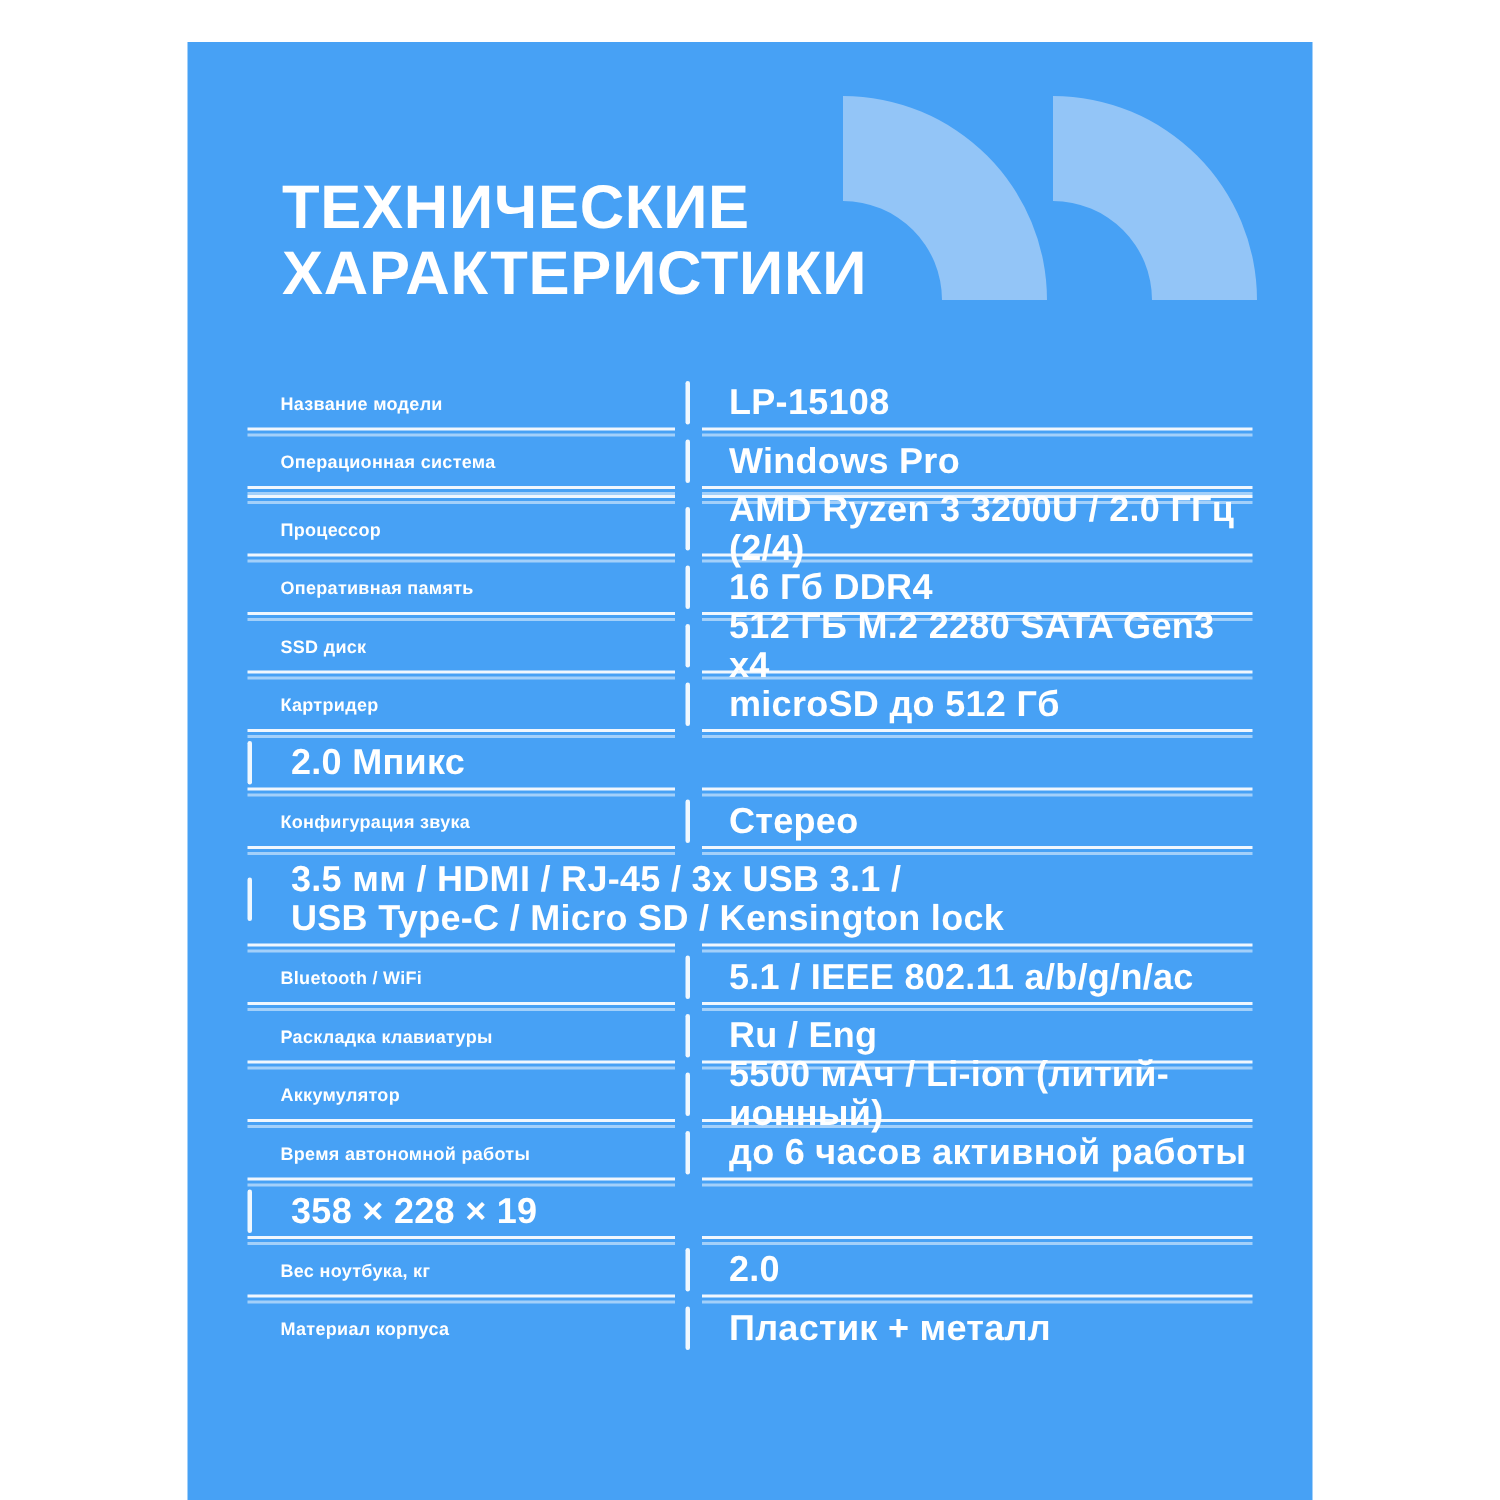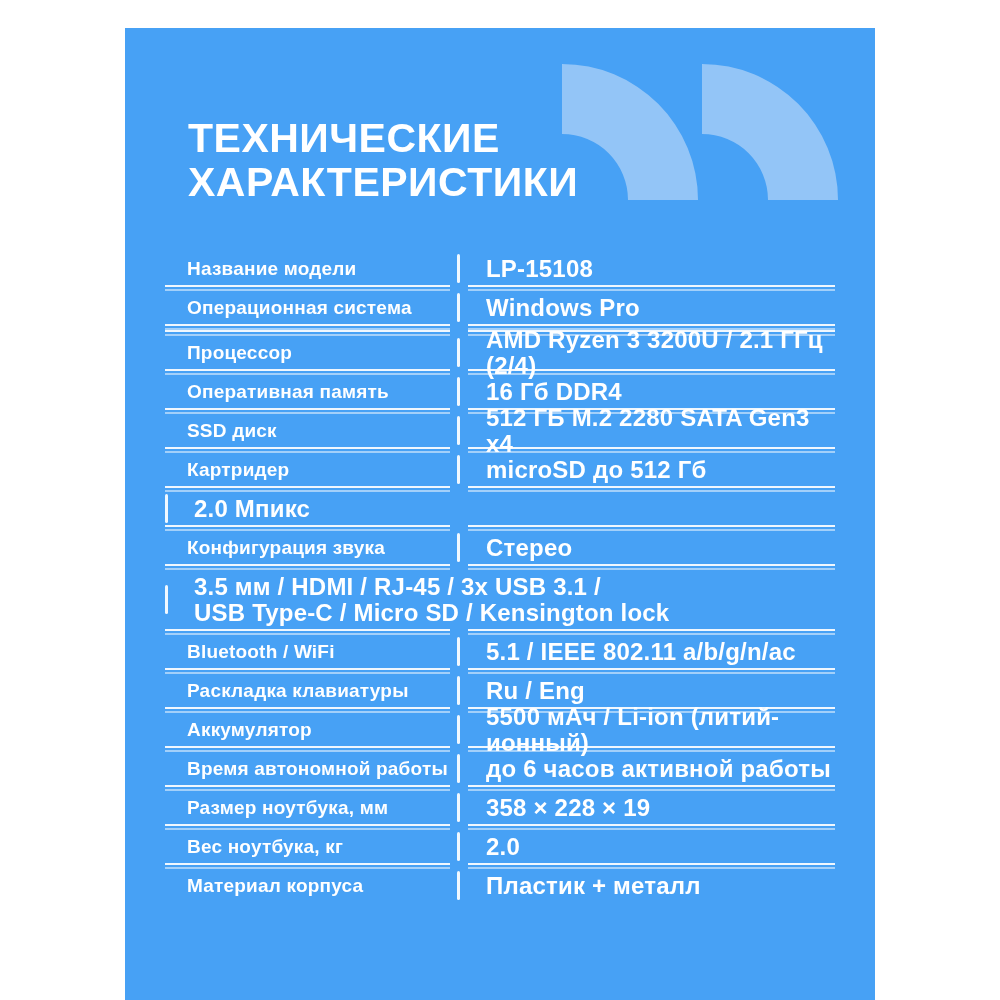--- a/index.html
+++ b/index.html
@@ -18,21 +18,21 @@
     color:#ffffff; font-size:41px; font-weight:700;
     line-height:44px; letter-spacing:0.5px;
   }
   .quotes { position:absolute; left:437px; top:36px; display:flex; gap:4px; }
   .quotes svg { display:block; }
   .spec-table { position:absolute; left:40px; top:224px; width:670px; }
   .row { display:flex; align-items:center; height:33px; }
   .row.tall { height:59px; }
   .cell-label {
     width:292px; box-sizing:border-box; padding-left:22px;
-    color:#ffffff; font-size:19px; font-weight:700; letter-spacing:0.2px;
+    color:#ffffff; font-size:12px; font-weight:700; letter-spacing:0.2px;
     line-height:24px;
   }
   .col-divider {
     width:3px; height:29px; border-radius:2px;
     background:rgba(255,255,255,0.92); align-self:center; flex:none;
   }
   .cell-value {
     flex:1; box-sizing:border-box; padding-left:26px;
     color:#ffffff; font-size:24px; font-weight:700; letter-spacing:0.2px;
     line-height:26px;
@@ -85,21 +85,21 @@
           <div class="sep-l"></div>
           <div class="sep-r"></div>
         </div>
         <div class="sep">
           <div class="sep-l"></div>
           <div class="sep-r"></div>
         </div>
         <div class="row">
           <div class="cell-label">Процессор</div>
           <span class="col-divider"></span>
-          <div class="cell-value">AMD Ryzen 3 3200U / 2.1 ГГц (2/4)</div>
+          <div class="cell-value">AMD Ryzen 3 3200U / 2.0 ГГц (2/4)</div>
         </div>
         <div class="sep">
           <div class="sep-l"></div>
           <div class="sep-r"></div>
         </div>
         <div class="row">
           <div class="cell-label">Оперативная память</div>
           <span class="col-divider"></span>
           <div class="cell-value">16 Гб DDR4</div>
         </div>
@@ -183,21 +183,20 @@
         <div class="row">
           <div class="cell-label">Время автономной работы</div>
           <span class="col-divider"></span>
           <div class="cell-value">до 6 часов активной работы</div>
         </div>
         <div class="sep">
           <div class="sep-l"></div>
           <div class="sep-r"></div>
         </div>
         <div class="row">
-          <div class="cell-label">Размер ноутбука, мм</div>
           <span class="col-divider"></span>
           <div class="cell-value">358 × 228 × 19</div>
         </div>
         <div class="sep">
           <div class="sep-l"></div>
           <div class="sep-r"></div>
         </div>
         <div class="row">
           <div class="cell-label">Вес ноутбука, кг</div>
           <span class="col-divider"></span>

